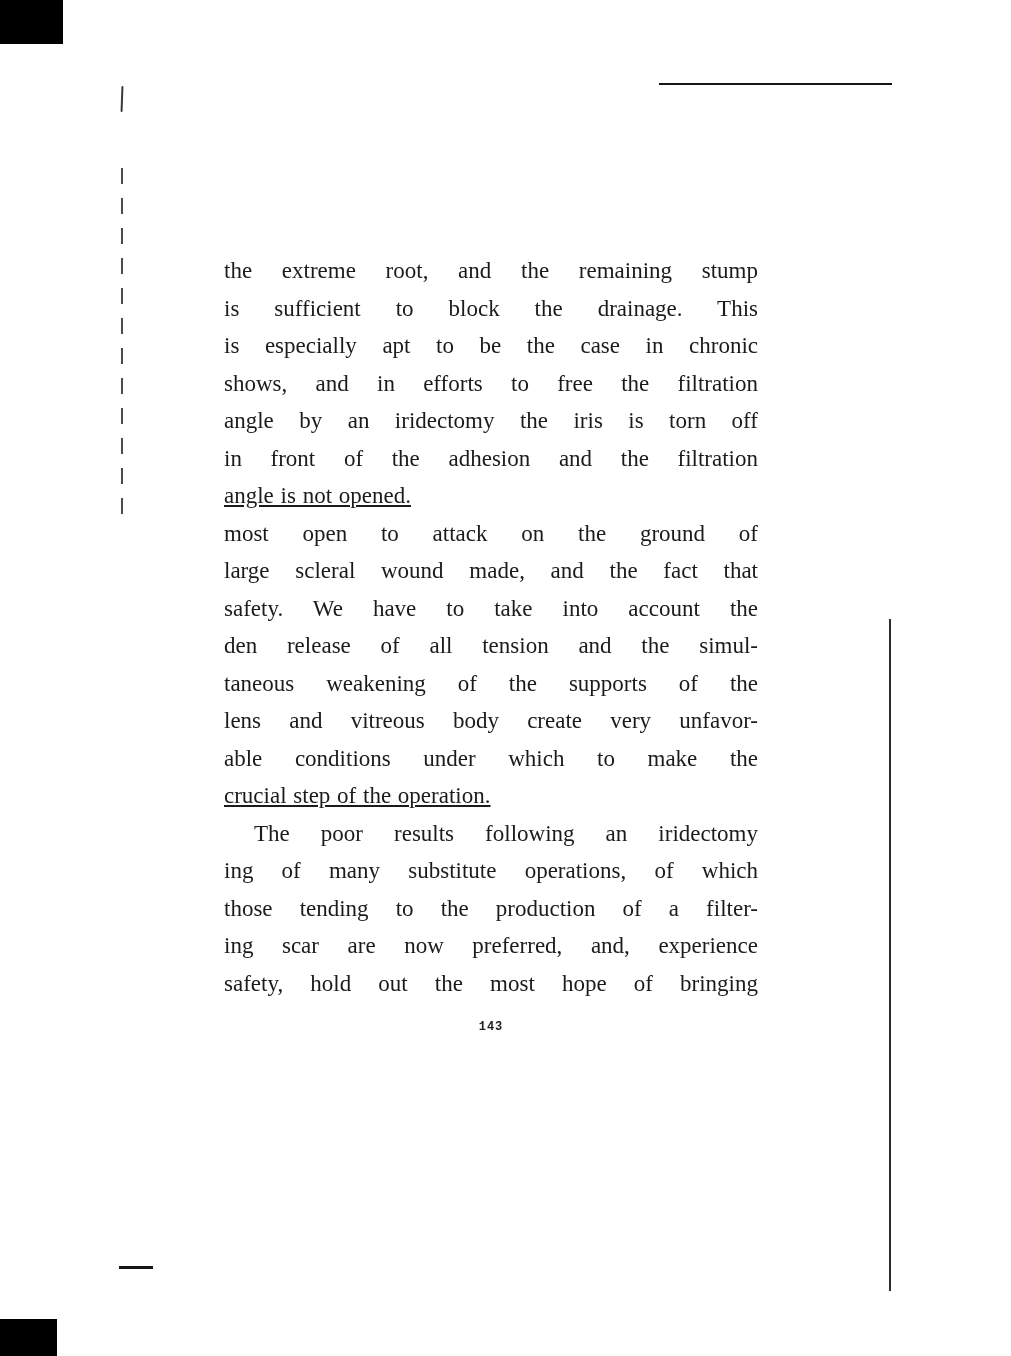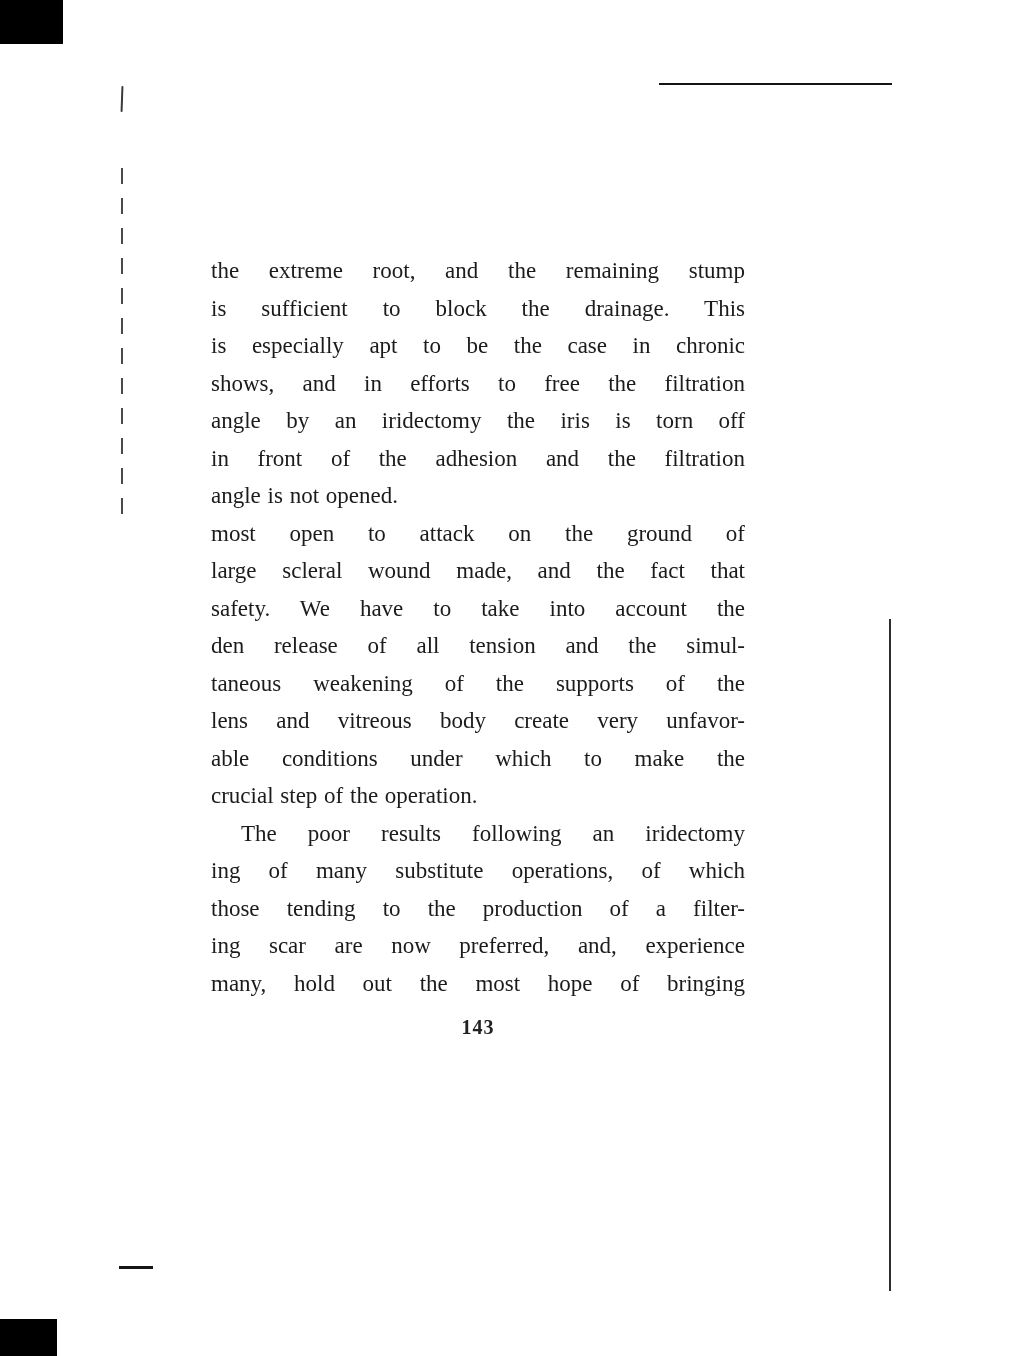--- a/index.html
+++ b/index.html
@@ -12,48 +12,50 @@
     position: relative;
     background: #ffffff;
     overflow: hidden;
     font-family: "Liberation Serif", "DejaVu Serif", serif;
     color: #1b1b1b;
   }
 
   
   .text-block {
     position: absolute;
-    left: 211px;
+    left: 224px;
     top: 252px;
     width: 534px;
     font-size: 23px;
     line-height: 37.5px;
     color: #1b1b1b;
   }
   .paragraph { margin: 0; padding: 0; }
   .line {
     text-align: justify;
     text-align-last: justify;
     word-spacing: 1px;
   }
   .line.last {
     text-align-last: left;
+    text-decoration: underline;
   }
   .line.indent {
     text-indent: 30px;
   }
 
   .page-number {
     margin-top: 7px;
     text-align: right;
     text-align-last: center;
-    font-size: 20px;
+    font-size: 12px;
     font-weight: bold;
     letter-spacing: 1px;
     color: #222;
+    font-family: Liberation Mono, monospace;
   }
 
   
   .artifact { position: absolute; }
 
   .corner-tl {
     left: 0; top: 0;
     width: 63px; height: 44px;
     background: #000;
   }
@@ -126,17 +128,17 @@
     <div class="line">lens and vitreous body create very unfavor-</div>
     <div class="line">able conditions under which to make the</div>
     <div class="line last">crucial step of the operation.</div>
   </div>
 
   <div class="paragraph">
     <div class="line indent">The poor results following an iridectomy</div>
     <div class="line">ing of many substitute operations, of which</div>
     <div class="line">those tending to the production of a filter-</div>
     <div class="line">ing scar are now preferred, and, experience</div>
-    <div class="line">many, hold out the most hope of bringing</div>
+    <div class="line">safety, hold out the most hope of bringing</div>
   </div>
 
   <div class="page-number">143</div>
 </div>
 
 </body></html>

